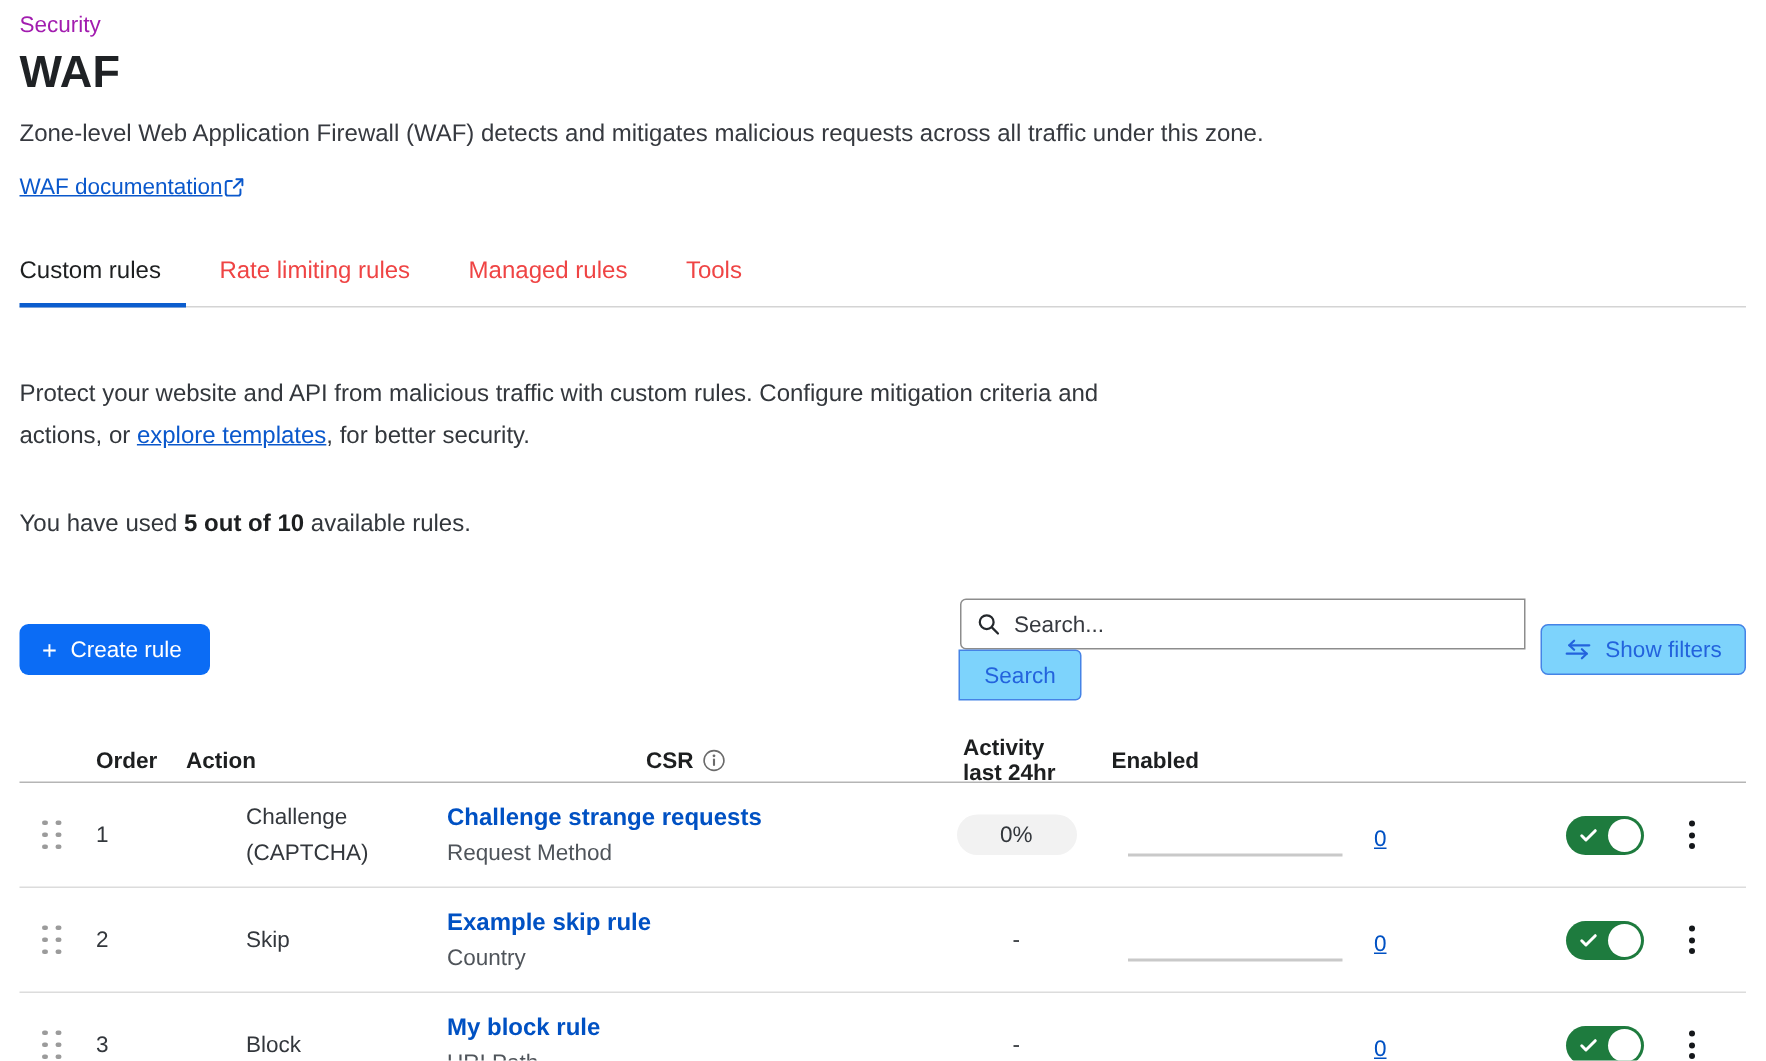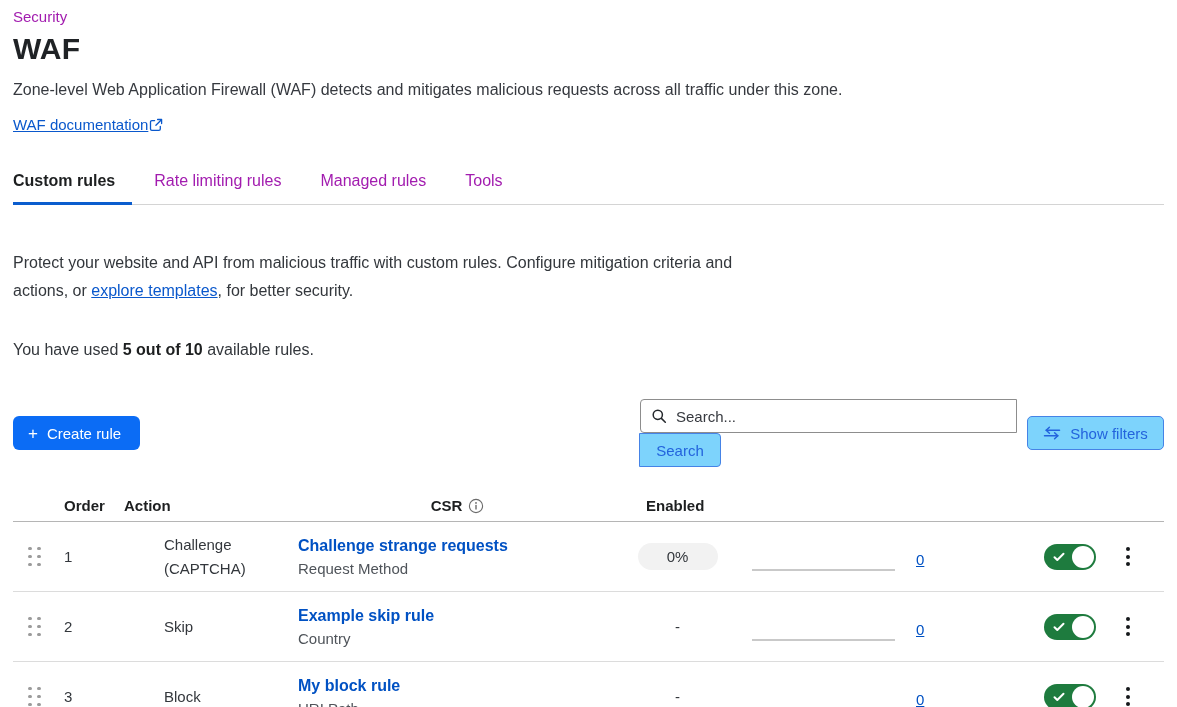--- a/index.html
+++ b/index.html
@@ -8,22 +8,22 @@
   .content { padding:8px 13px 0; }
 
   .breadcrumb { font-size:15px; color:#a21caf; }
   .page-title { font-size:30px; font-weight:700; color:#1f2225; margin:7px 0 15px; letter-spacing:.2px; }
   .page-desc { font-size:16px; color:#36393f; margin-bottom:17px; }
 
   .doc-link-row { display:flex; align-items:center; gap:1px; margin-bottom:27px; }
   a.text-link { color:var(--link-blue,#0a58cc); text-decoration:underline; font-size:15px; cursor:pointer; }
 
   .tabs { display:flex; border-bottom:1px solid #d4d4d4; padding-top:12px; position:relative; }
-  .tab { font-size:16px; color:#a21caf; padding-bottom:14px; margin-right:39px; cursor:pointer; position:relative; }
-  .tab.active { font-weight:700; color:#1d1f20; }
+  .tab { font-size:16px; color:#ef4444; padding-bottom:14px; margin-right:39px; cursor:pointer; position:relative; }
+  .tab.active { font-weight:400; color:#1d1f20; }
   .tab.active::after { content:""; position:absolute; left:0; right:-17px; bottom:-1px; height:3px;
     background:var(--tab-underline,#0b5dce); }
 
   .intro { font-size:16px; line-height:28px; max-width:745px; margin-top:44px; color:#33373c; }
   .intro a { font-size:16px; }
   .usage { font-size:16px; margin-top:36px; color:#33373c; }
   .usage b { color:#1d1f20; }
 
   .toolbar { margin-top:40px; display:flex; align-items:center; }
   .create-btn { height:34px; background:var(--accent-blue,#0b6cf5); color:#fff; border:none; border-radius:6px;
@@ -146,20 +146,21 @@
       <div class="th-csr">
         <span>CSR</span>
         <span style="display:flex;">
           <svg width="16" height="16" viewBox="0 0 16 16">
             <circle cx="8" cy="8" r="6.6" fill="none" stroke="#6b6b6b" stroke-width="1.1"></circle>
             <circle cx="8" cy="4.9" r="0.95" fill="#6b6b6b"></circle>
             <rect x="7.3" y="6.7" width="1.4" height="5" rx="0.7" fill="#6b6b6b"></rect>
           </svg>
         </span>
       </div>
+      <div class="th-activity">Activity last 24hr</div>
       <div class="th-enabled">Enabled</div>
     </div>
 
     <div class="tr row">
       <div class="cell-drag">
         <span class="drag">
             <i></i>
             <i></i>
             <i></i>
             <i></i>

